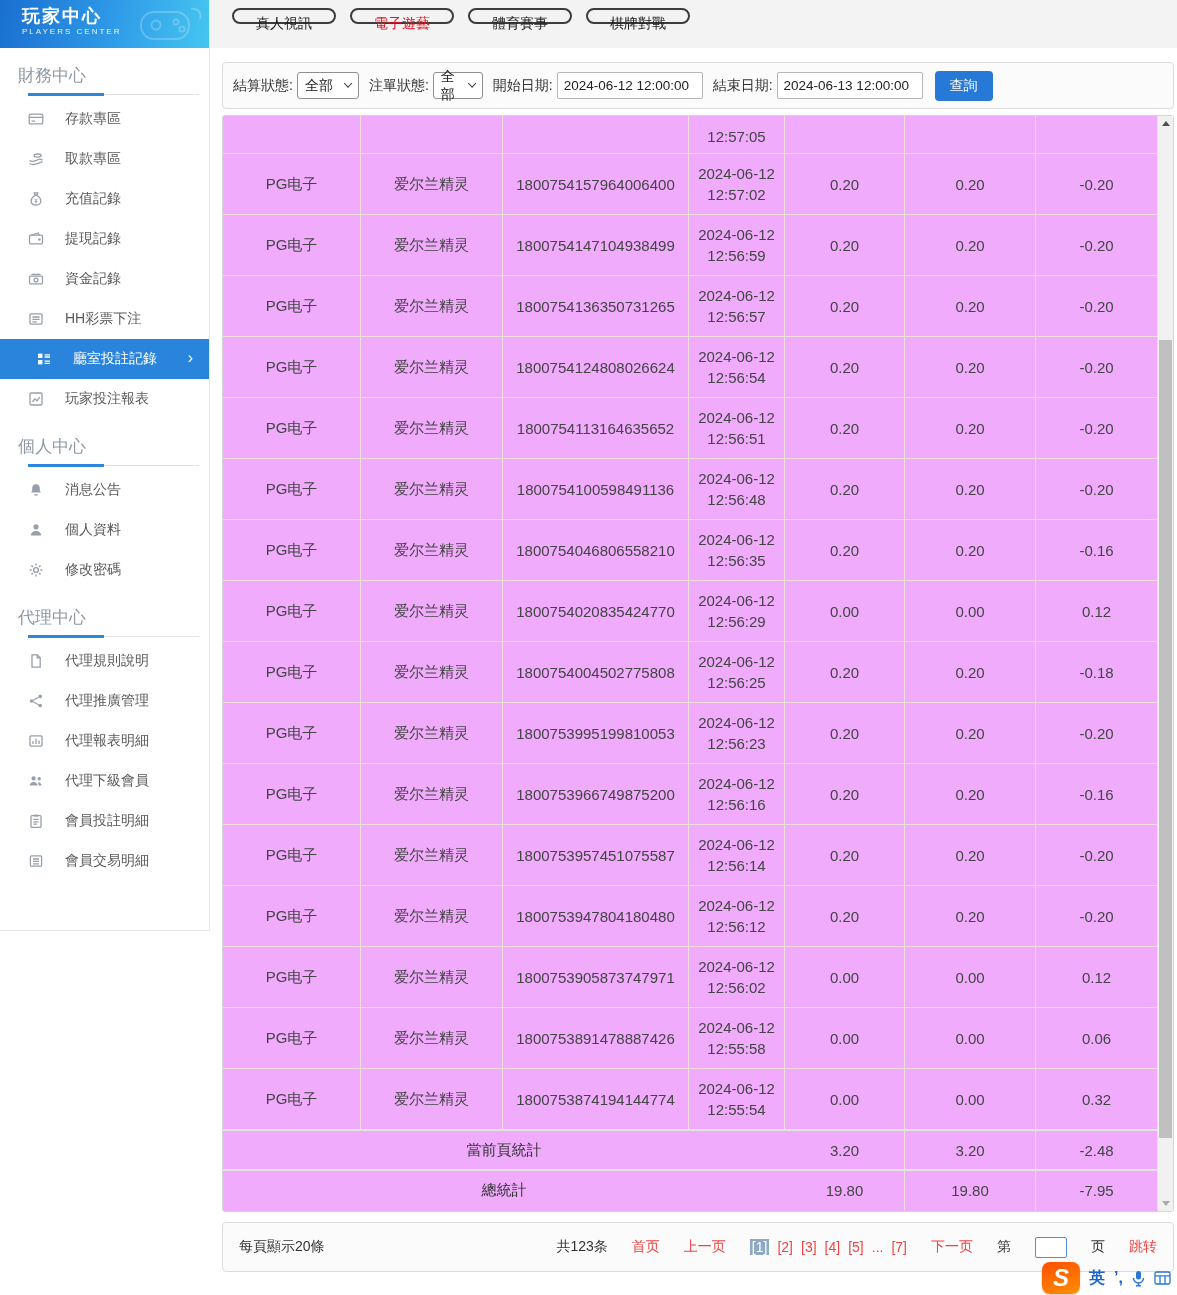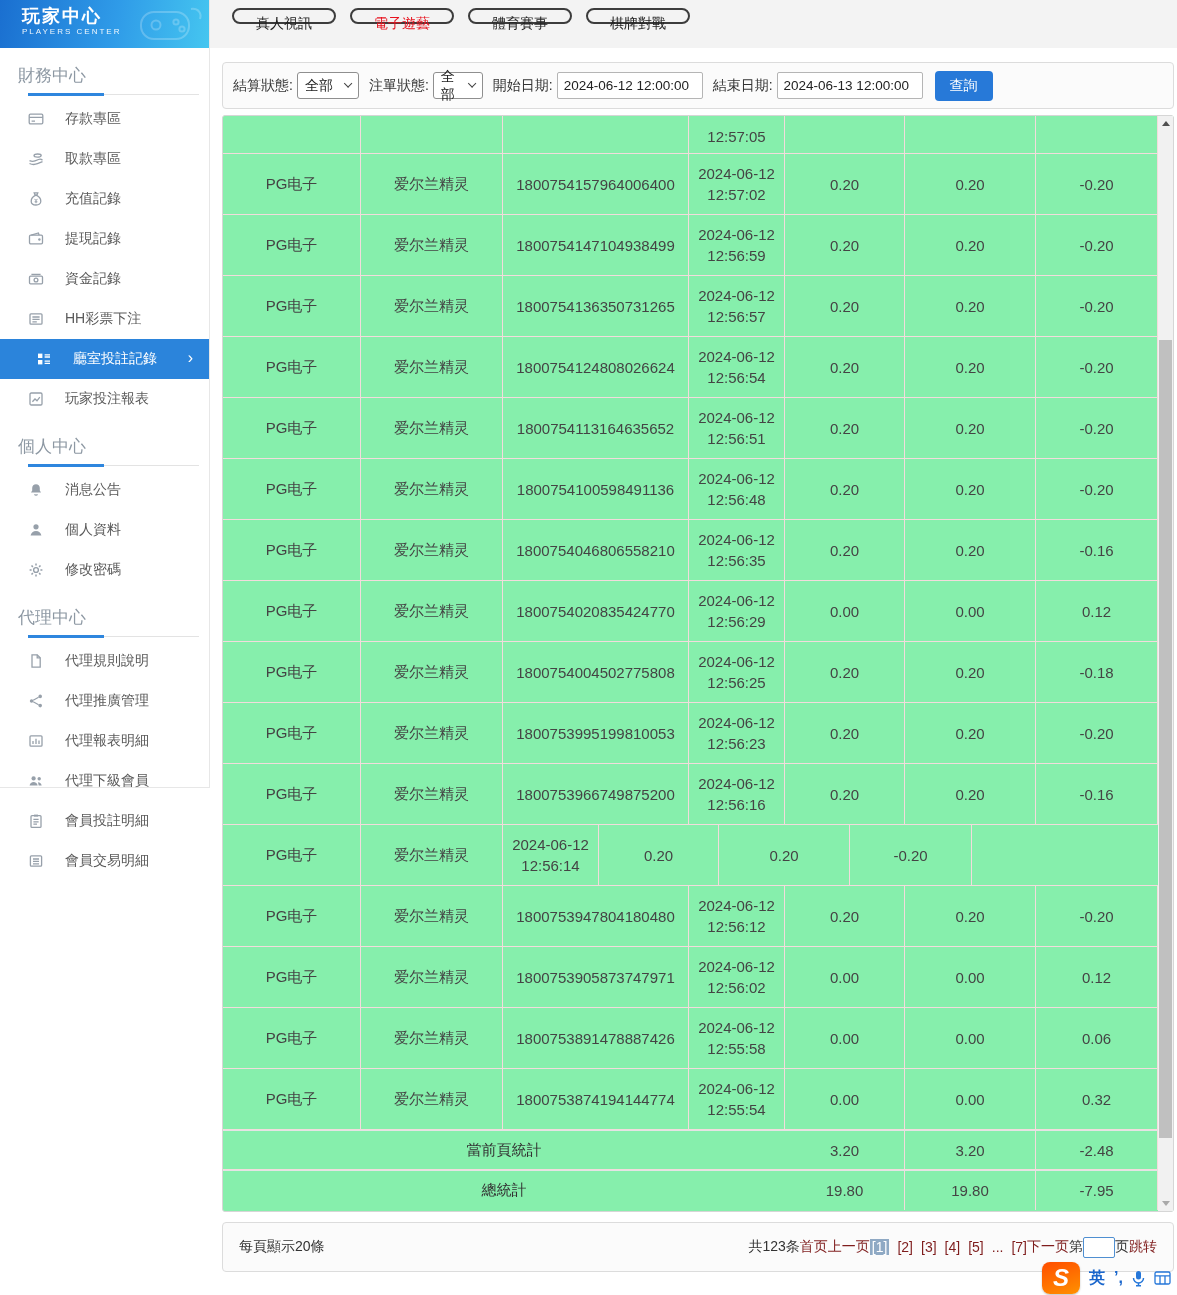--- a/index.html
+++ b/index.html
@@ -6,21 +6,21 @@
   html,body { width:1177px; height:1295px; }
   body {
     position: relative;
     font-family: "Liberation Sans", "DejaVu Sans", sans-serif;
     background:#fff; color:#333; overflow:hidden;
   }
   svg { display:block; }
 
   
   .sidebar {
-    position:absolute; left:0; top:0; width:210px; height:788px;
+    position:absolute; left:0; top:0; width:210px; height:931px;
     background:#fff; border-right:1px solid #e7e7e7; border-bottom:1px solid #e7e7e7;
   }
   .logo {
     position:relative; height:48px; overflow:hidden;
     background:linear-gradient(100deg,#1a6fd0 0%, #2f9be8 55%, #45c6f0 100%);
     padding:5px 0 0 22px;
   }
   .logo-title { color:#fff; font-size:18px; font-weight:bold; letter-spacing:2px; line-height:22px; }
   .logo-sub { color:rgba(255,255,255,.92); font-size:8px; letter-spacing:2px; }
   .logo-deco { position:absolute; right:2px; top:2px; opacity:.8; }
@@ -71,21 +71,21 @@
     font-family:inherit; font-size:13.5px; color:#222; padding:0 6px; background:#fff;
   }
   .query-btn {
     margin-left:12px; height:30px; padding:0 15px; background:#2779d8; color:#fff;
     border:none; border-radius:4px; font-size:14px; font-family:inherit; cursor:pointer;
   }
 
   
   .table-box {
     position:absolute; left:222px; top:115px; width:952px; height:1097px;
-    background:#86efac; border:1px solid #d6d6d6; border-radius:3px;
+    background:#f0abfc; border:1px solid #d6d6d6; border-radius:3px;
   }
   .tgrid { position:absolute; left:0; top:0; width:935px; }
   .trow { display:flex; width:935px; border-bottom:1px solid #f2dcdc; }
   .trow-partial { height:38px; }
   .trow-body { height:61px; }
   .tcell {
     border-right:1px solid #f2dcdc; display:flex; flex-direction:column;
     align-items:center; justify-content:center; font-size:15px; color:#444;
     text-align:center; overflow:hidden;
   }
@@ -106,22 +106,22 @@
   .tri-down { position:absolute; left:3.5px; top:6px; border-left:4px solid transparent; border-right:4px solid transparent; border-top:5px solid #a9a9a9; }
   .vs-thumb { position:absolute; left:1px; top:224px; width:13px; height:798px; background:#c0c0c0; cursor:pointer; }
 
   
   .pager {
     position:absolute; left:222px; top:1222px; width:952px; height:50px;
     background:#fbfbfb; border:1px solid #dcdcdc; border-radius:4px;
     display:flex; align-items:center; font-size:14px; color:#333;
   }
   .pager-left { margin-left:16px; }
-  .pager-right { margin-left:auto; margin-right:16px; display:flex; align-items:center; gap:0; }
-  .plink { color:#7f1d1d; text-decoration:none; cursor:pointer; white-space:nowrap; }
+  .pager-right { margin-left:auto; margin-right:16px; display:flex; align-items:center; gap:24px; }
+  .plink { color:#ef4444; text-decoration:none; cursor:pointer; white-space:nowrap; }
   .plink.active { background:#8fa9c4; color:#fff; padding:0 2px; }
   #page-links { display:flex; gap:8px; }
   .jump-input { width:32px; height:21px; border:1px solid #4f8fd1; border-radius:2px; background:#fff; font-family:inherit; font-size:13px; text-align:center; }
 
   
   .ime { position:absolute; right:6px; bottom:0; height:34px; display:flex; align-items:center; gap:9px; }
   .ime-logo {
     width:38px; height:32px; border-radius:8px; cursor:pointer;
     background:linear-gradient(160deg,#ff4d00,#ff9100);
     color:#fff; font-size:24px; font-weight:bold; font-style:italic;
@@ -560,20 +560,21 @@
       <span class="dt-line c-time">12:56:16</span>
     </div>
     <div class="tcell c4 c-amount">0.20</div>
     <div class="tcell c5 c-valid">0.20</div>
     <div class="tcell c6 c-net">-0.16</div>
   </div>
 
   <div class="trow trow-body">
     <div class="tcell c0 c-platform">PG电子</div>
     <div class="tcell c1 c-game">爱尔兰精灵</div>
+    <div class="tcell c2 c-bet">1800753957451075587</div>
     <div class="tcell c3">
       <span class="dt-line c-date">2024-06-12</span>
       <span class="dt-line c-time">12:56:14</span>
     </div>
     <div class="tcell c4 c-amount">0.20</div>
     <div class="tcell c5 c-valid">0.20</div>
     <div class="tcell c6 c-net">-0.20</div>
   </div>
 
   <div class="trow trow-body">

